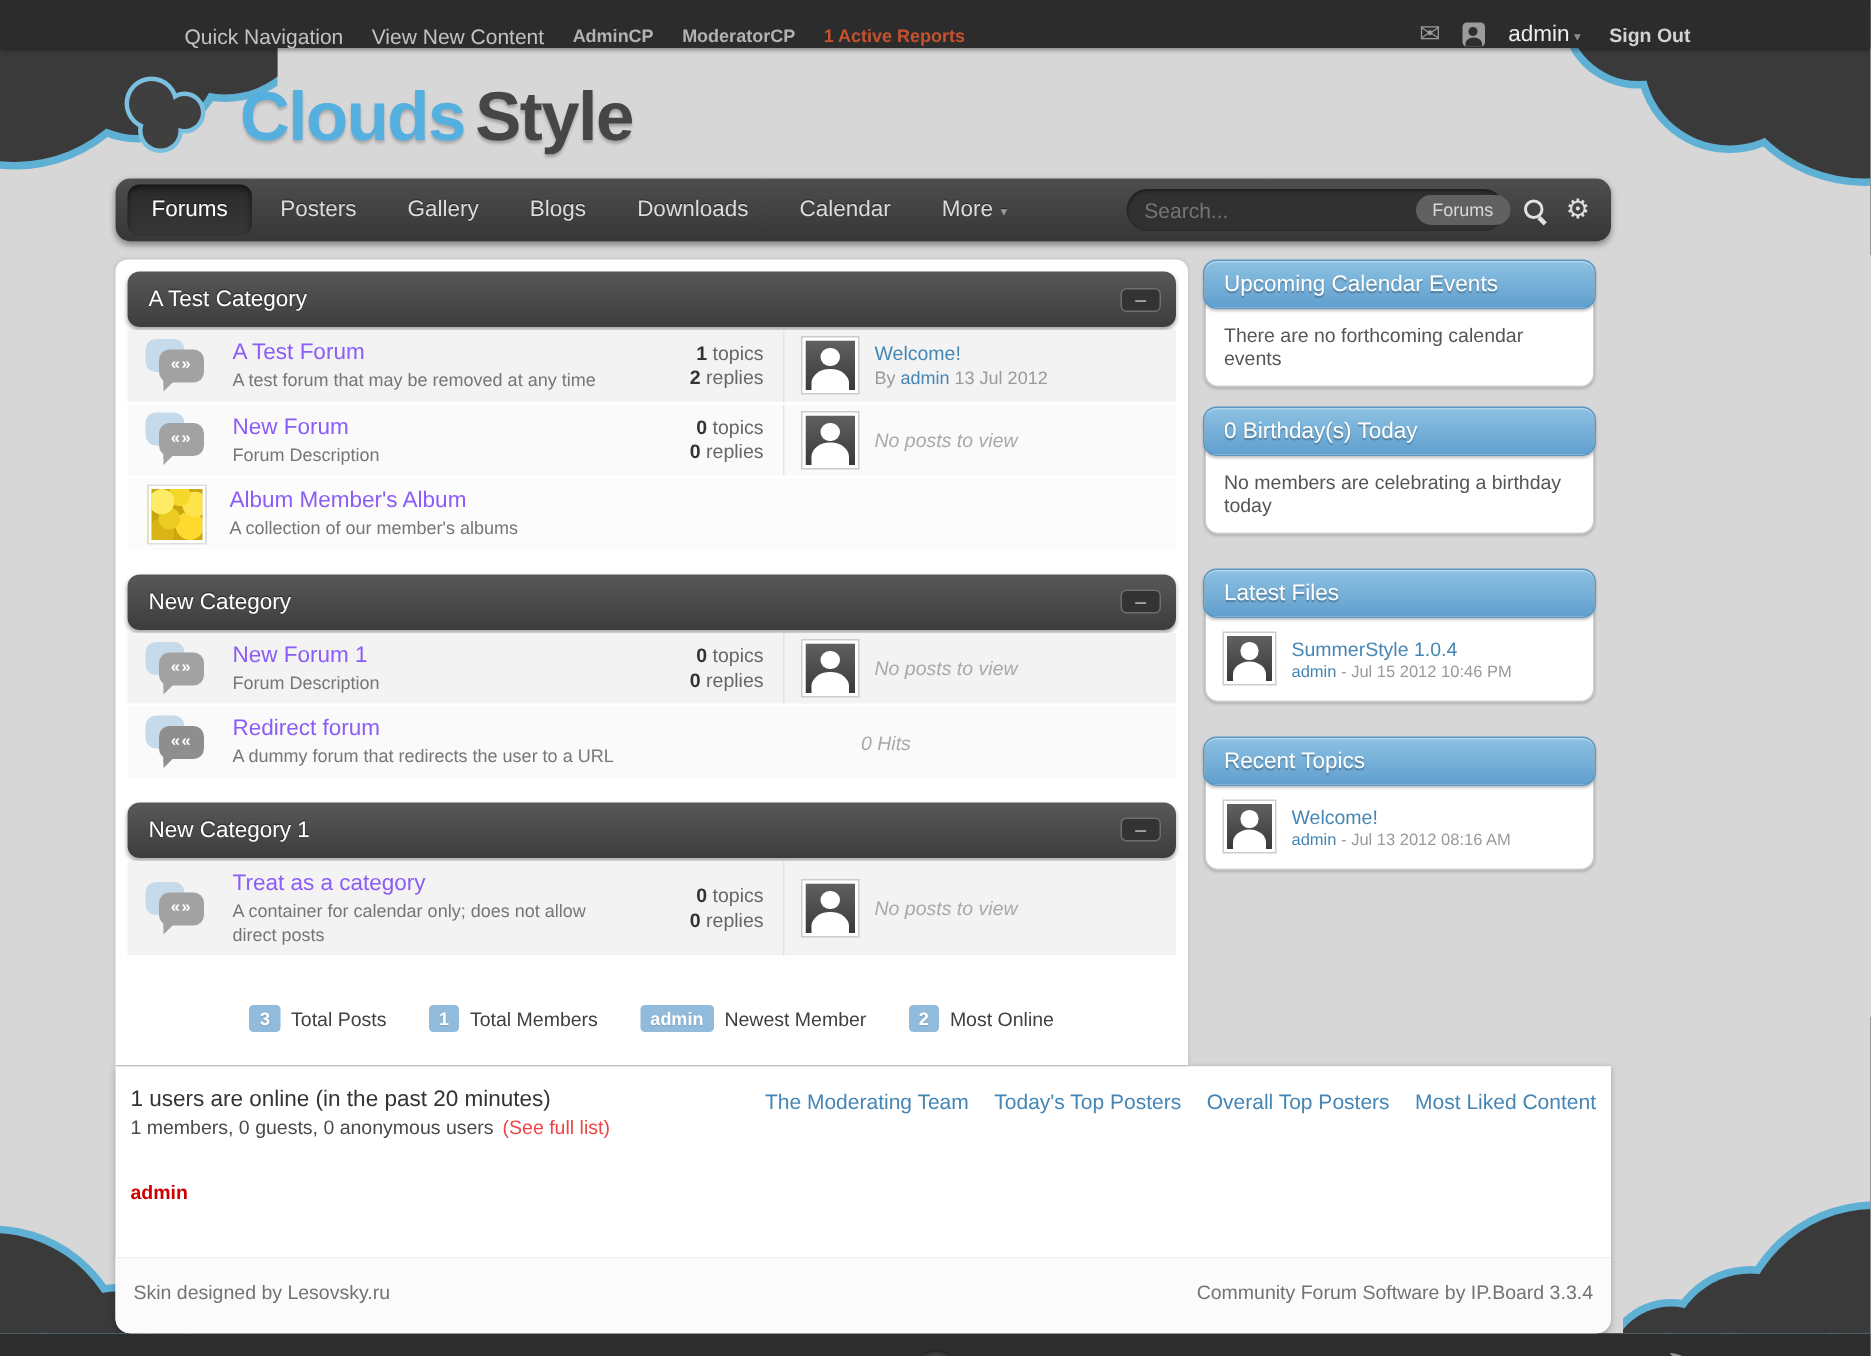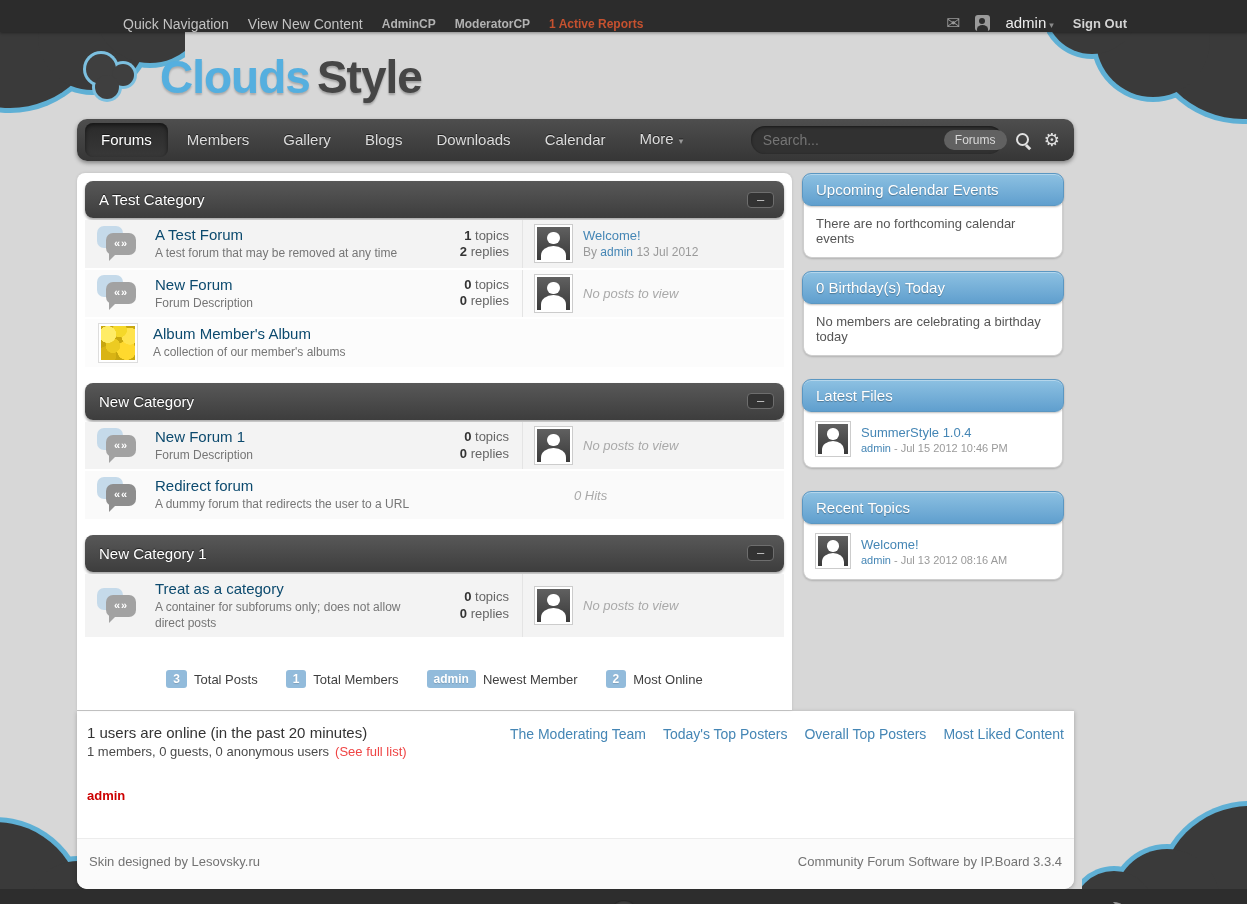--- a/index.html
+++ b/index.html
@@ -99,21 +99,21 @@
     background:
       radial-gradient(circle at 20% 25%, #ffec66 0 22%, rgba(0,0,0,0) 23%),
       radial-gradient(circle at 55% 12%, #f5d829 0 20%, rgba(0,0,0,0) 21%),
       radial-gradient(circle at 85% 30%, #ffe34d 0 22%, rgba(0,0,0,0) 23%),
       radial-gradient(circle at 35% 58%, #eccb22 0 24%, rgba(0,0,0,0) 25%),
       radial-gradient(circle at 75% 72%, #ffd92e 0 26%, rgba(0,0,0,0) 27%),
       radial-gradient(circle at 18% 86%, #d9b414 0 22%, rgba(0,0,0,0) 23%),
       #c8a70f;
   }
   .finfo { flex:1; padding:6px 10px 6px 0; }
-  .flink { color:#0c4a6e; font-size:15px; }
+  .flink { color:#8b5cf6; font-size:15px; }
   .fdesc { color:#767676; font-size:12px; margin-top:2px; line-height:1.3; max-width:330px; }
   .fstats { width:92px; flex:none; text-align:right; font-size:13px; color:#666; padding-right:13px; line-height:1.25; }
   .fstats b { color:#333; }
   .flast { width:262px; flex:none; border-left:1px solid #e4e4e4; display:flex; align-items:center; gap:11px; padding:3px 6px 3px 12px; align-self:stretch; }
   .avatar { width:37px; height:37px; background:linear-gradient(#606060,#3a3a3a); border:2px solid #fff; box-shadow:0 0 0 1px #ccc; position:relative; overflow:hidden; flex:none; }
   .avatar::before { content:''; position:absolute; top:14%; left:31%; width:38%; height:38%; background:#fff; border-radius:50%; }
   .avatar::after  { content:''; position:absolute; top:56%; left:13%; width:74%; height:58%; background:#fff; border-radius:50% 50% 0 0; }
   .lp-title { color:#4586b5; font-size:13px; display:block; }
   .lp-meta { font-size:12px; color:#9a9a9a; margin-top:2px; }
   .lp-meta a { color:#4586b5; }
@@ -266,21 +266,21 @@
             <circle cx="28" cy="38" r="12"></circle>
           </g>
       </svg>
       <div class="logo-text">
         <span class="logo-blue">Clouds</span><span class="logo-dark">Style</span>
       </div>
     </div>
 
     <nav class="navbar">
       <a class="nav-item active">Forums</a>
-      <a class="nav-item">Members</a>
+      <a class="nav-item">Posters</a>
       <a class="nav-item">Gallery</a>
       <a class="nav-item">Blogs</a>
       <a class="nav-item">Downloads</a>
       <a class="nav-item">Calendar</a>
       <a class="nav-item"><span>More</span><span class="nav-caret">▾</span></a>
       <div class="nav-search">
         <div class="search-box">
           <input type="text" placeholder="Search..." style="">
           <span class="search-scope">Forums</span>
         </div>
@@ -386,21 +386,21 @@
             <span class="cat-title">New Category 1</span>
             <span class="collapse-btn">–</span>
           </div>
           <div class="frow" style="min-height:62px;">
             <span class="ficon">
                 <span class="bub-back"></span>
                 <span class="bub-front">«»</span>
               </span>
             <div class="finfo">
               <a class="flink">Treat as a category</a>
-              <div class="fdesc">A container for subforums only; does not allow direct posts</div>
+              <div class="fdesc">A container for calendar only; does not allow direct posts</div>
             </div>
             <div class="fstats">
               <div><b>0</b> <span>topics</span></div>
               <div><b>0</b> <span>replies</span></div>
             </div>
             <div class="flast">
               <span class="avatar"></span>
               <span class="noposts">No posts to view</span>
             </div>
           </div>

